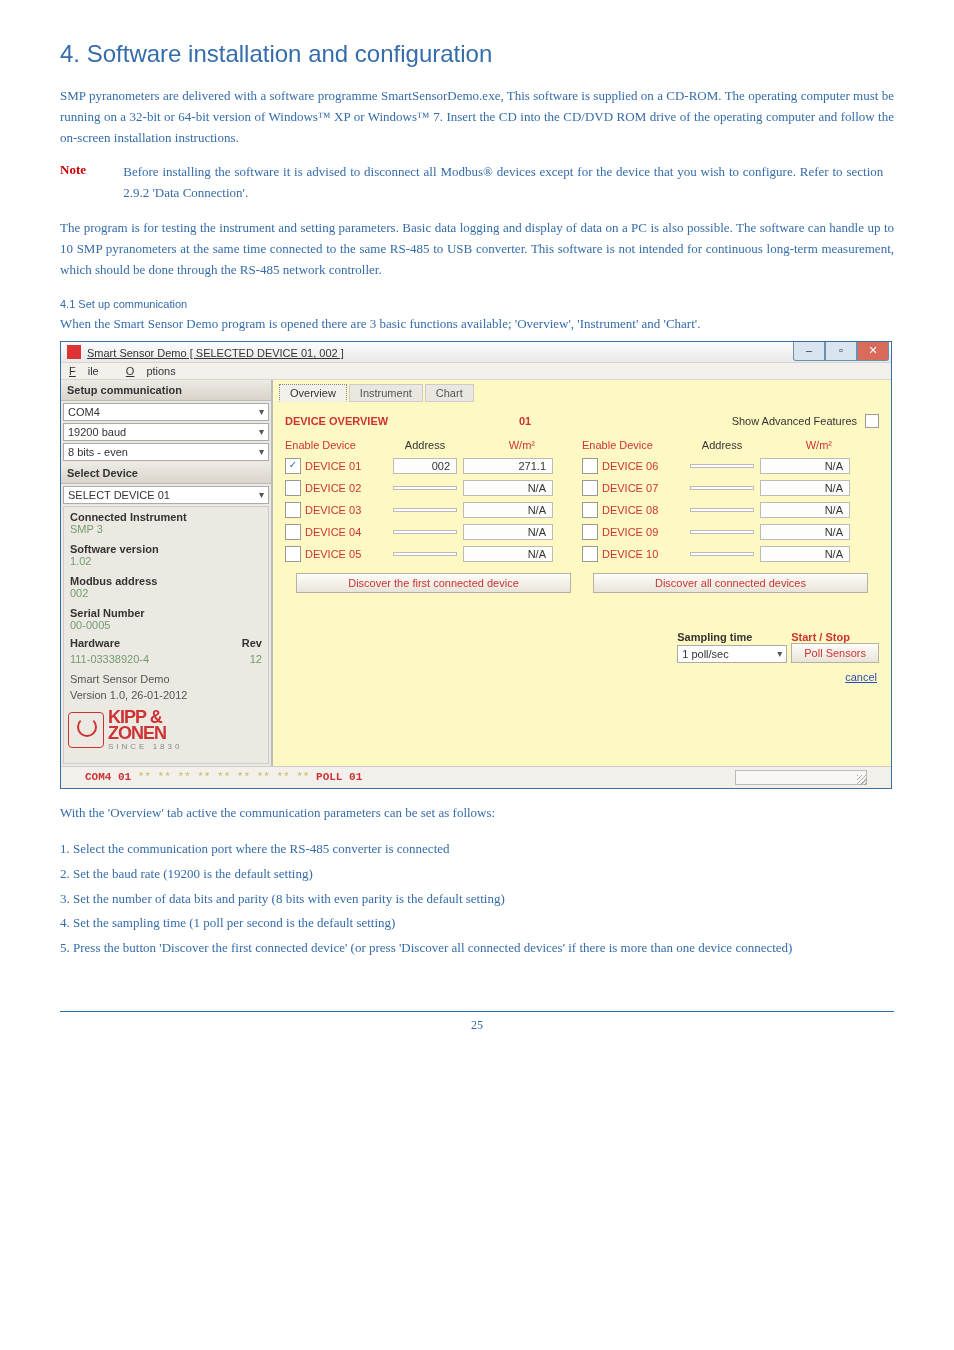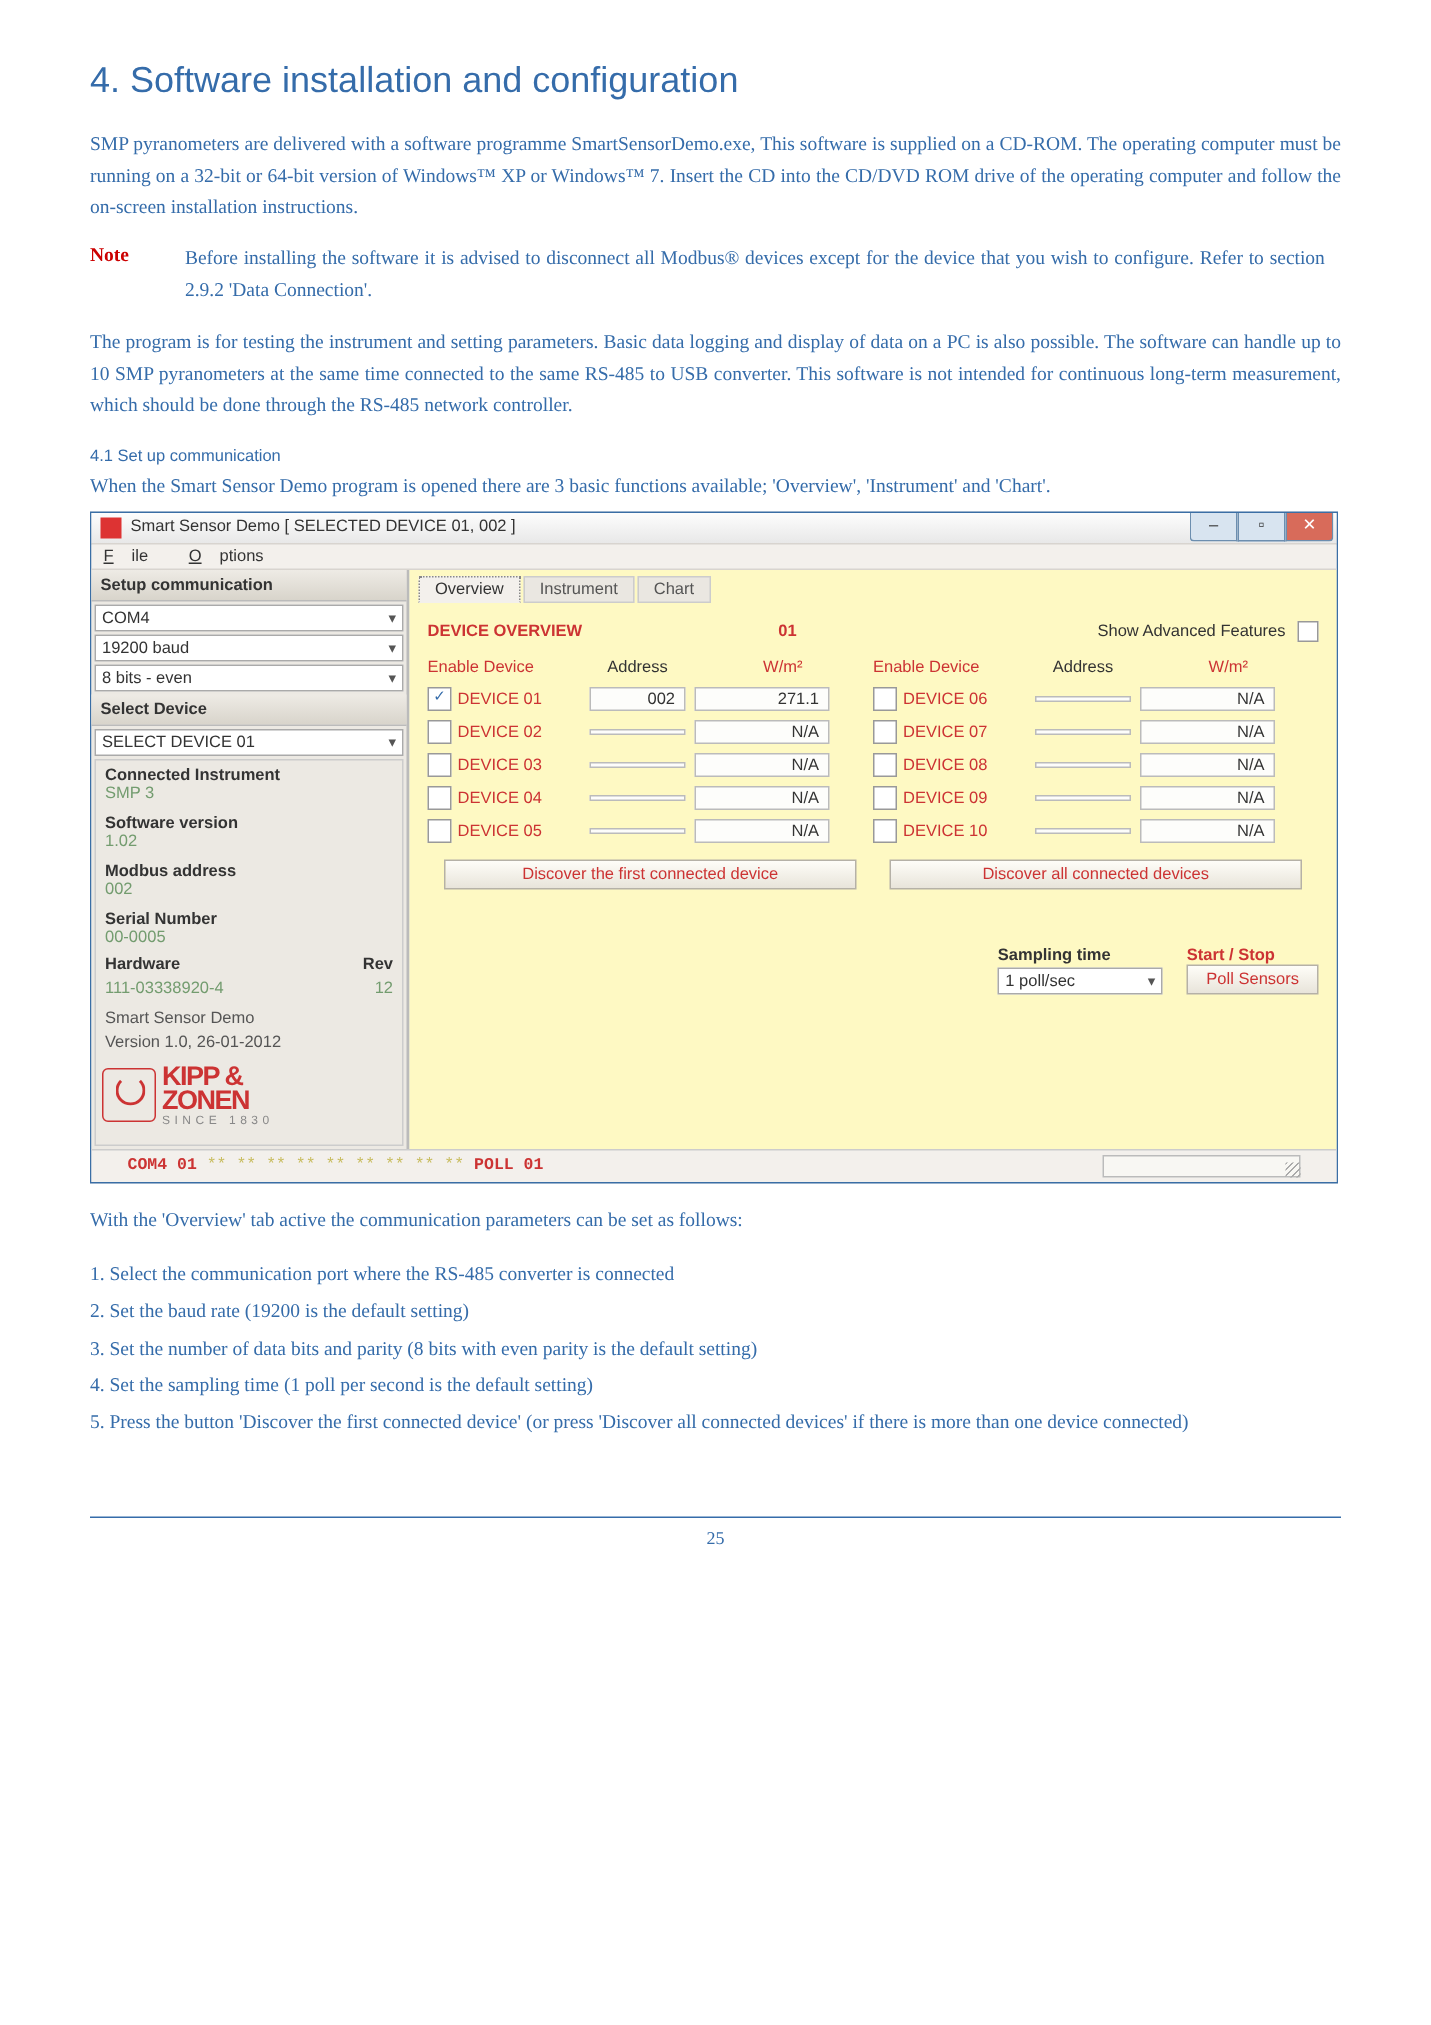--- a/index.html
+++ b/index.html
@@ -64,22 +64,23 @@
     font-size: 11px;
     background: #f3f0ec;
     width: 830px;
     position: relative;
   }
   .titlebar {
     background: linear-gradient(#fdfdfd,#e8e8e8);
     border-bottom: 1px solid #d8d4cf;
     padding: 3px 6px;
     display: flex;
-    align-items: flex-start;
+    align-items: flex-end;
     position: relative;
+    text-decoration: underline;
   }
   .titlebar .ic {
     width: 14px; height: 14px; background: #d33; margin-right: 6px;
     display: inline-block;
   }
   .winbtns { position: absolute; right: 2px; top: 0; display: flex; }
   .winbtn { width: 30px; height: 18px; border: 1px solid #6c8eaf; border-top:none; text-align:center; font-size:11px; line-height:17px; }
   .minbtn { background:#d8e4f0; border-radius: 0 0 0 3px; }
   .maxbtn { background:#d8e4f0; }
   .closebtn { background:#d86b5a; color:#fff; border-radius: 0 0 3px 0; }
@@ -144,21 +145,21 @@
   .devrow .chk.on { color:#356caa; }
   .devrow .nm { width:88px; color:#c33; }
   .inbox { border:1px solid #bbb; background:#fdfdfb; padding:1px 6px; text-align:right; font-size:11px; }
   .devrow .ad { width:50px; margin-right:6px; }
   .devrow .vl { width:76px; margin-right:8px; }
   .discbtn {
     display:block; width:90%; margin:8px auto 0 auto;
     background:linear-gradient(#fefdf8,#e8e4da);
     border:1px solid #b5b1a7; padding:3px; text-align:center; color:#c33;
   }
-  .botright { display:flex; justify-content:flex-end; align-items:center; gap:16px; margin-top:38px; }
+  .botright { display:flex; justify-content:flex-end; align-items:center; gap:4px; margin-top:38px; }
   .botlabel { font-weight:bold; }
   .pollbtn { background:linear-gradient(#fefdf8,#e8e4da); border:1px solid #b5b1a7; padding:3px 12px; color:#c33; }
   .cancel { text-align:right; padding:2px 8px; }
   .cancel a { color:#2a4dbe; text-decoration:underline; font-size:11px; }
   .statusbar {
     border-top:1px solid #ccc;
     background:#f3f0ec;
     padding:3px 24px;
     font-family: "Courier New", monospace;
     font-size:11px;
@@ -347,20 +348,21 @@
           <div>
             <div class="botlabel">Sampling time</div>
             <div class="dd" style="width:100px;margin:2px 0 0 0">1 poll/sec</div>
           </div>
           <div>
             <div class="botlabel" style="color:#c33">Start / Stop</div>
             <div class="pollbtn">Poll Sensors</div>
           </div>
         </div>
       </div>
+      <div class="cancel"><a>cancel</a></div>
     </div>
   </div>
   <div class="statusbar">
     <div>
       <span style="color:#c33;font-weight:bold">COM4  01 </span><span class="yel">** ** ** ** ** ** ** ** **</span><span style="color:#c33;font-weight:bold"> POLL 01</span>
     </div>
     <div class="progress">
         <div class="grip"></div>
       </div>
   </div>

